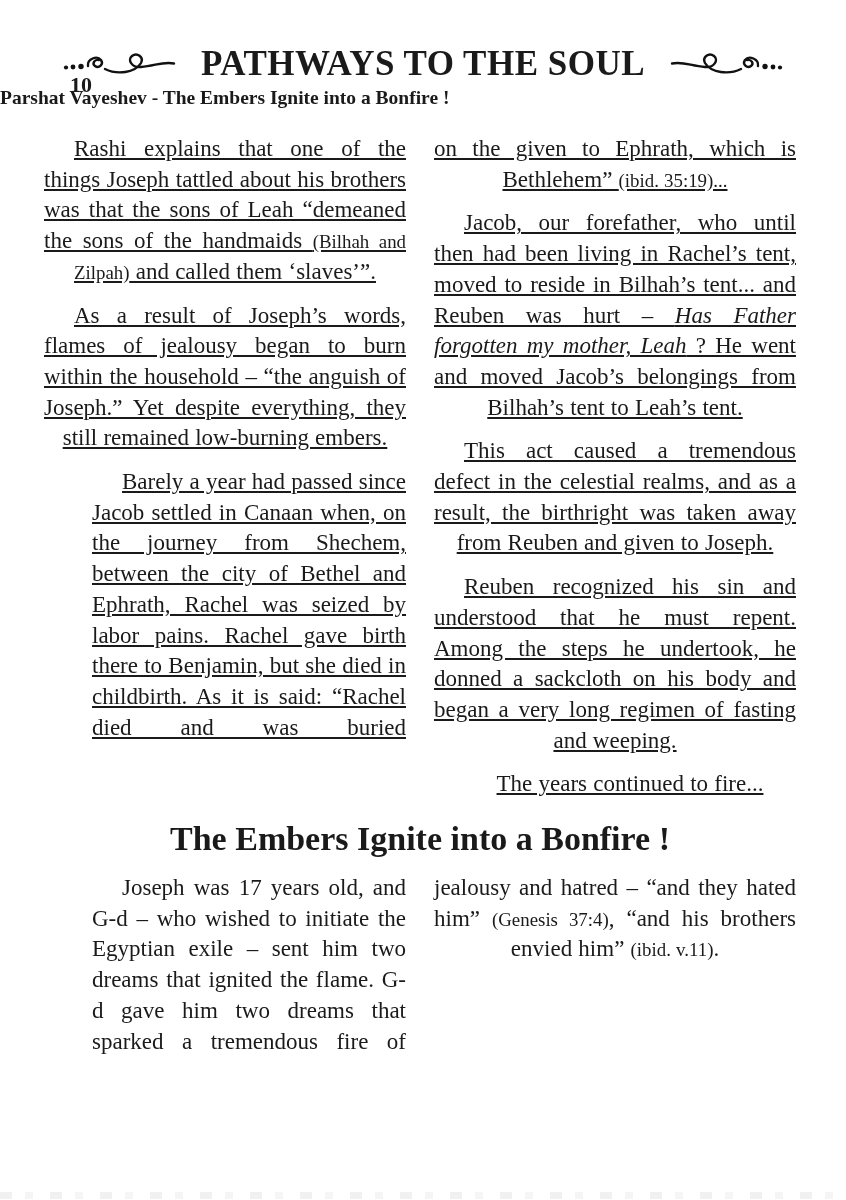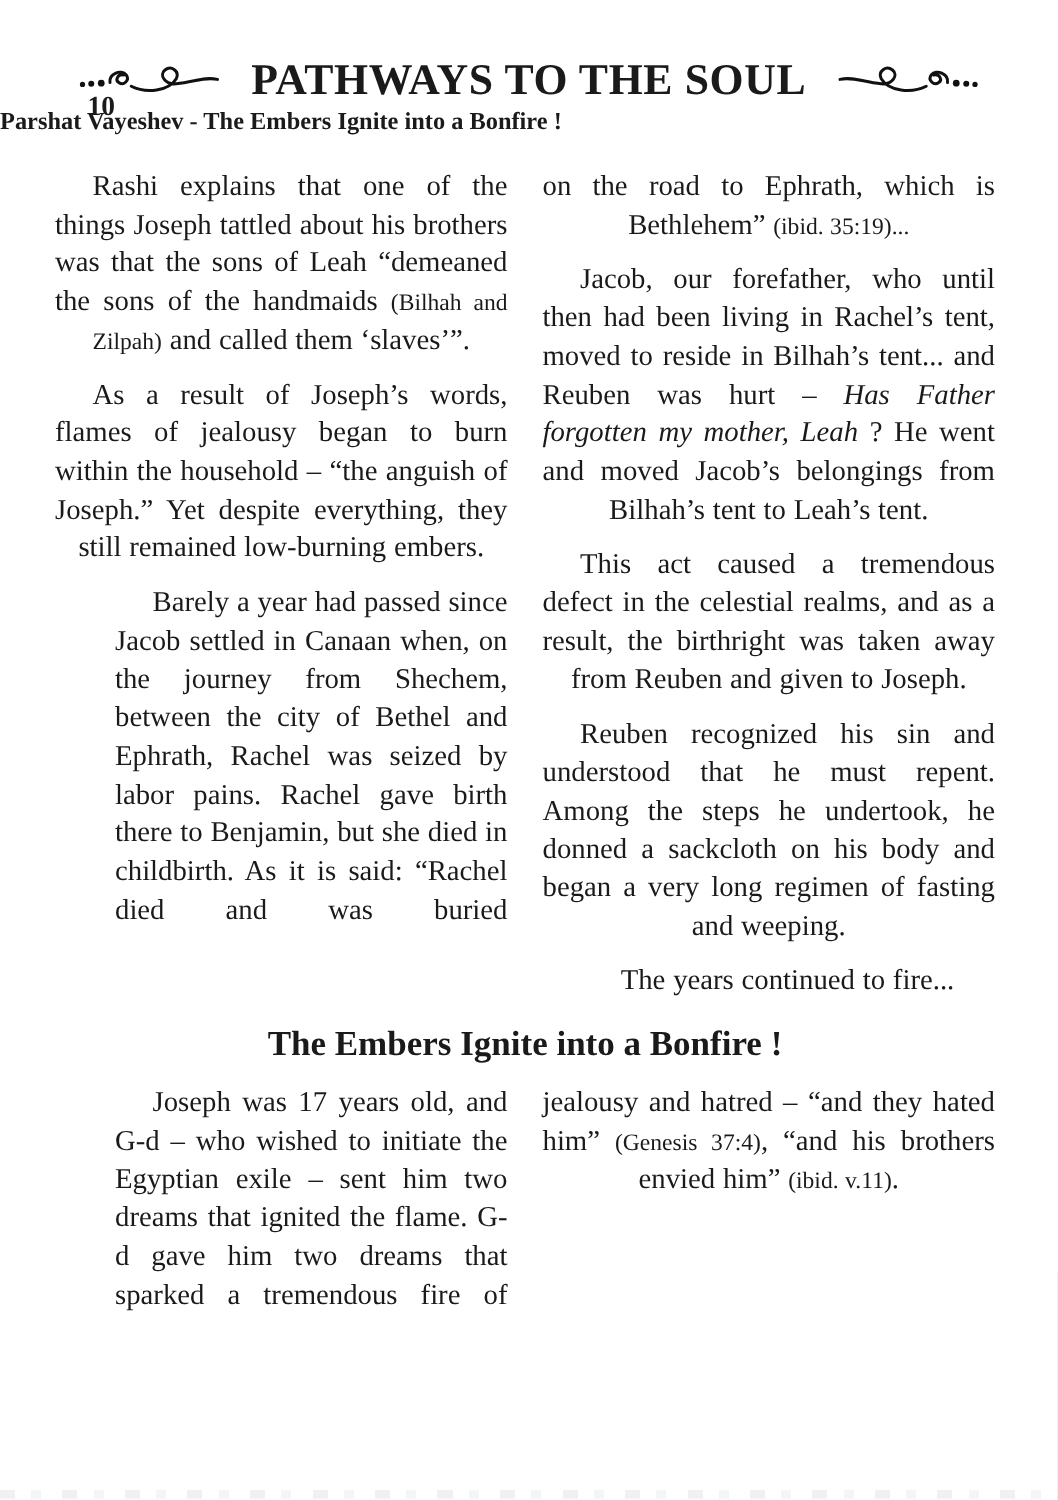--- a/index.html
+++ b/index.html
@@ -24,37 +24,37 @@
     margin:0; font-size:35px; font-weight:bold; letter-spacing:0.5px;
     white-space:nowrap;
   }
   .flourish { display:block; }
   .flourish.mirror { transform:scaleX(-1); }
   .page-subtitle {
     font-weight:bold; font-size:19.5px; margin-top:3px;
   }
   main { padding:0 50px 0 44px; }
   .two-col { display:flex; gap:28px; }
-  .two-col.top { margin-top:25px; }
+  .two-col.top { margin-top:25px;text-decoration:underline; }
   .col { flex:1 1 0; min-width:0; }
   .para {
     margin:0 0 13px 0;
     font-size:23px; line-height:1.335;
     text-align:justify; text-align-last:center;
     text-indent:30px;
     word-spacing:0.02em;
   }
   .para:last-child { margin-bottom:0; }
   .para.cont-start { text-indent:0; }
   .para.cont-end { text-align-last:justify;margin-left:48px; }
   .run-sm { font-size:0.82em;margin-top:28px; }
   .run-i { font-style:italic; }
   .section-heading {
     margin:20px 0 15px 0;
-    text-align:center; font-size:28px; font-weight:bold;
+    text-align:center; font-size:34px; font-weight:bold;
   }
   .bottom-noise {
     position:absolute; left:0; right:0; bottom:1px; height:7px;
     background:
       repeating-linear-gradient(90deg,
         rgba(110,115,122,0.10) 0 12px, transparent 12px 25px,
         rgba(110,115,122,0.07) 25px 33px, transparent 33px 50px);
   }
 </style>
 </head>
@@ -93,21 +93,21 @@
   </header>
 
   <main>
     <section class="two-col top">
       <div class="col">
           <p class="para"><span>Rashi explains that one of the things Joseph tattled about his brothers was that the sons of Leah “demeaned the sons of the handmaids </span><span class="run-sm">(Bilhah and Zilpah)</span><span> and called them ‘slaves’”.</span></p>
           <p class="para"><span>As a result of Joseph’s words, flames of jealousy began to burn within the household – “the anguish of Joseph.” Yet despite everything, they still remained low-burning embers.</span></p>
           <p class="para cont-end"><span>Barely a year had passed since Jacob settled in Canaan when, on the journey from Shechem, between the city of Bethel and Ephrath, Rachel was seized by labor pains. Rachel gave birth there to Benjamin, but she died in childbirth. As it is said: “Rachel died and was buried</span></p>
         </div>
       <div class="col">
-          <p class="para cont-start"><span>on the road to Ephrath, which is Bethlehem” </span><span class="run-sm">(ibid. 35:19)...</span></p>
+          <p class="para cont-start"><span>on the given to Ephrath, which is Bethlehem” </span><span class="run-sm">(ibid. 35:19)...</span></p>
           <p class="para"><span>Jacob, our forefather, who until then had been living in Rachel’s tent, moved to reside in Bilhah’s tent... and Reuben was hurt – </span><span class="run-i">Has Father forgotten my mother, Leah</span><span> ? He went and moved Jacob’s belongings from Bilhah’s tent to Leah’s tent.</span></p>
           <p class="para"><span>This act caused a tremendous defect in the celestial realms, and as a result, the birthright was taken away from Reuben and given to Joseph.</span></p>
           <p class="para"><span>Reuben recognized his sin and understood that he must repent. Among the steps he undertook, he donned a sackcloth on his body and began a very long regimen of fasting and weeping.</span></p>
           <p class="para"><span>The years continued to fire...</span></p>
         </div>
     </section>
 
     <h2 class="section-heading">The Embers Ignite into a Bonfire !</h2>
 
     <section class="two-col bottom">

